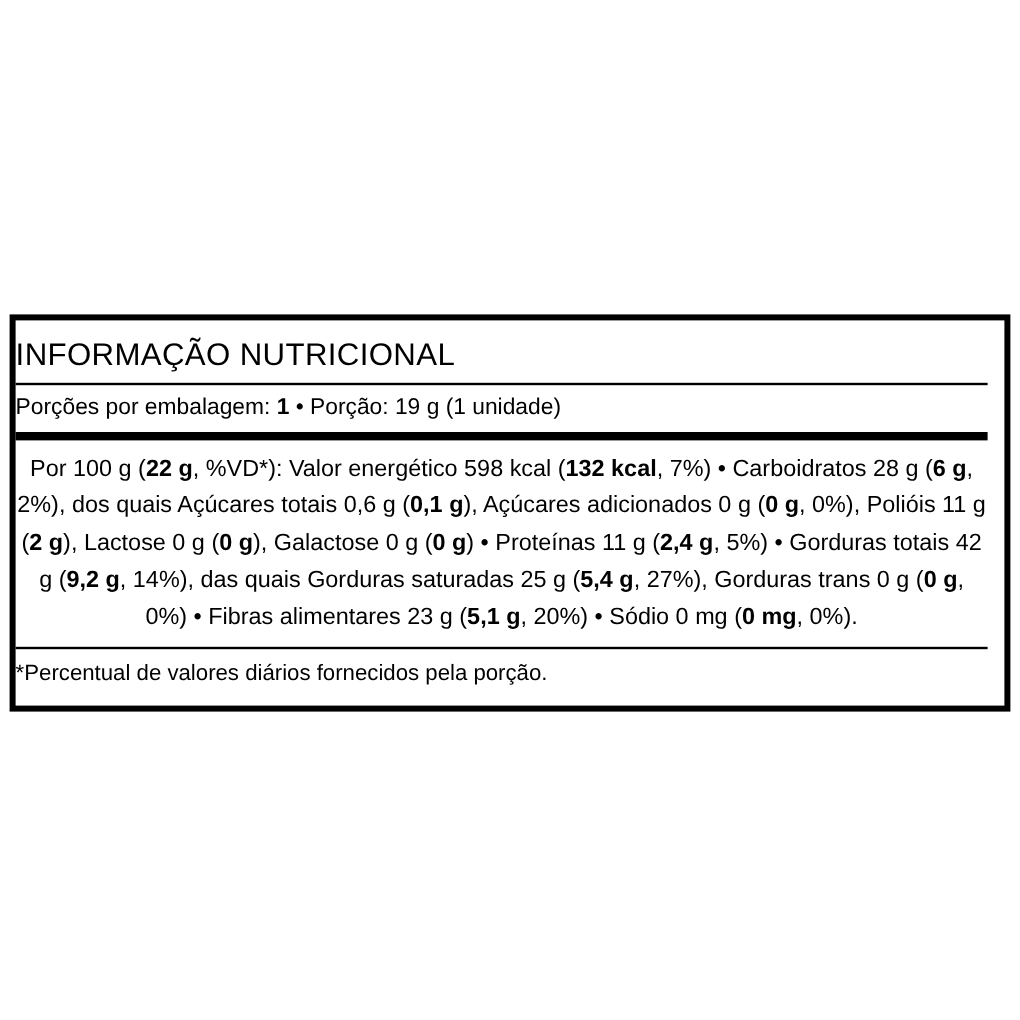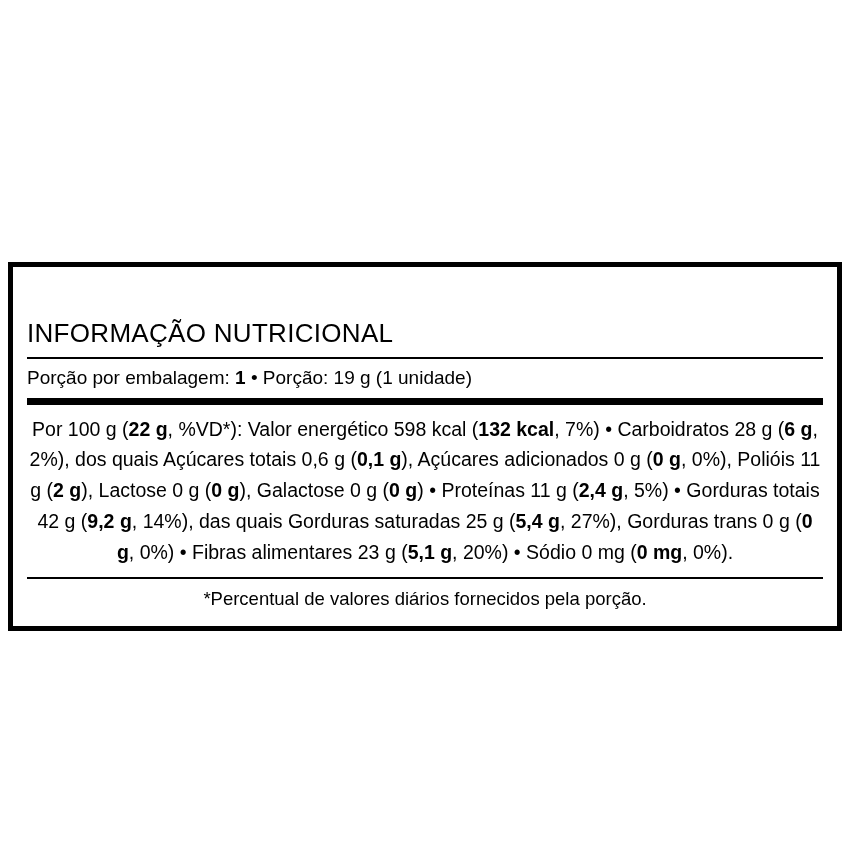--- a/index.html
+++ b/index.html
@@ -21,22 +21,21 @@
     left: 8px;
     top: 262px;
     width: 834px;
     box-sizing: border-box;
     border: 5px solid #000000;
     background: #ffffff;
     padding: 0;
   }
 
   .label-inner {
-    padding: 10px 14px 12px 14px;
-    margin-top: 38px;
+    padding: 10px 14px 12px 0;
   }
 
   .title {
     font-size: 26px;
     letter-spacing: 0.3px;
     line-height: 1.15;
     padding: 4px 0 8px 0;
     font-weight: 400;
   }
 
@@ -62,37 +61,36 @@
     font-size: 19.5px;
     line-height: 1.58;
     padding: 9px 0 9px 0;
     text-align: center;
   }
 
   .footnote {
     font-size: 18.5px;
     line-height: 1.35;
     padding: 8px 0 2px 0;
-    text-align: center;
   }
 
   b { font-weight: 700; }
 </style>
 </head>
 <body>
 
 <div class="label-wrap">
   <div class="label-inner">
 
     <div class="title">INFORMAÇÃO NUTRICIONAL</div>
 
     <div class="rule-thin"></div>
 
     <div class="servings">
-      <span>Porção por embalagem: </span><b>1</b><span> • Porção: 19 g (1 unidade)</span>
+      <span>Porções por embalagem: </span><b>1</b><span> • Porção: 19 g (1 unidade)</span>
     </div>
 
     <div class="rule-thick"></div>
 
     <div class="nutrients"><span>Por 100 g (</span><b>22 g</b><span>, %VD*): Valor energético 598 kcal (</span><b>132 kcal</b><span>, 7%) • Carboidratos 28 g (</span><b>6 g</b><span>, 2%), dos quais Açúcares totais 0,6 g (</span><b>0,1 g</b><span>), Açúcares adicionados 0 g (</span><b>0 g</b><span>, 0%), Polióis 11 g (</span><b>2 g</b><span>), Lactose 0 g (</span><b>0 g</b><span>), Galactose 0 g (</span><b>0 g</b><span>) • Proteínas 11 g (</span><b>2,4 g</b><span>, 5%) • Gorduras totais 42 g (</span><b>9,2 g</b><span>, 14%), das quais Gorduras saturadas 25 g (</span><b>5,4 g</b><span>, 27%), Gorduras trans 0 g (</span><b>0 g</b><span>, 0%) • Fibras alimentares 23 g (</span><b>5,1 g</b><span>, 20%) • Sódio 0 mg (</span><b>0 mg</b><span>, 0%).</span></div>
 
     <div class="rule-thin"></div>
 
     <div class="footnote">*Percentual de valores diários fornecidos pela porção.</div>
 

